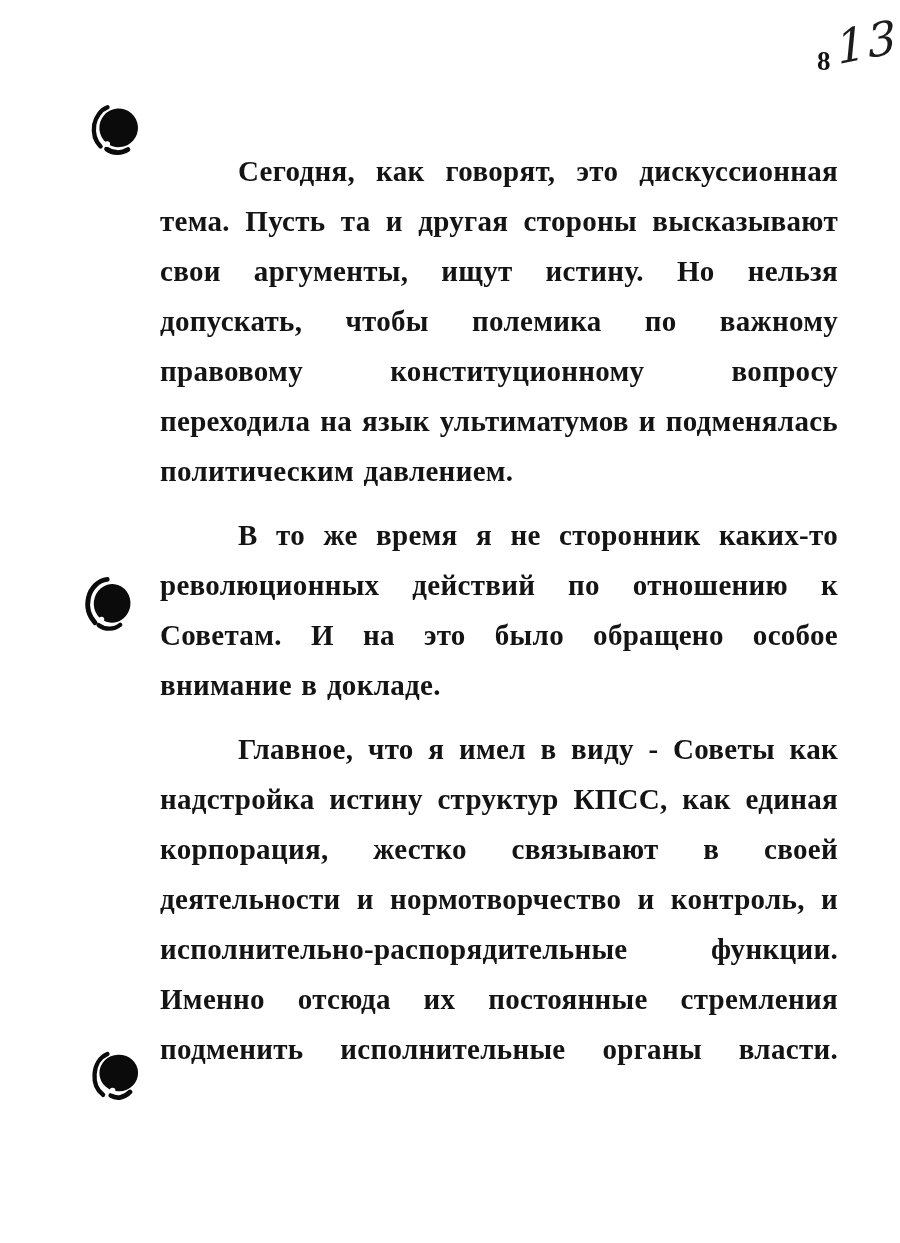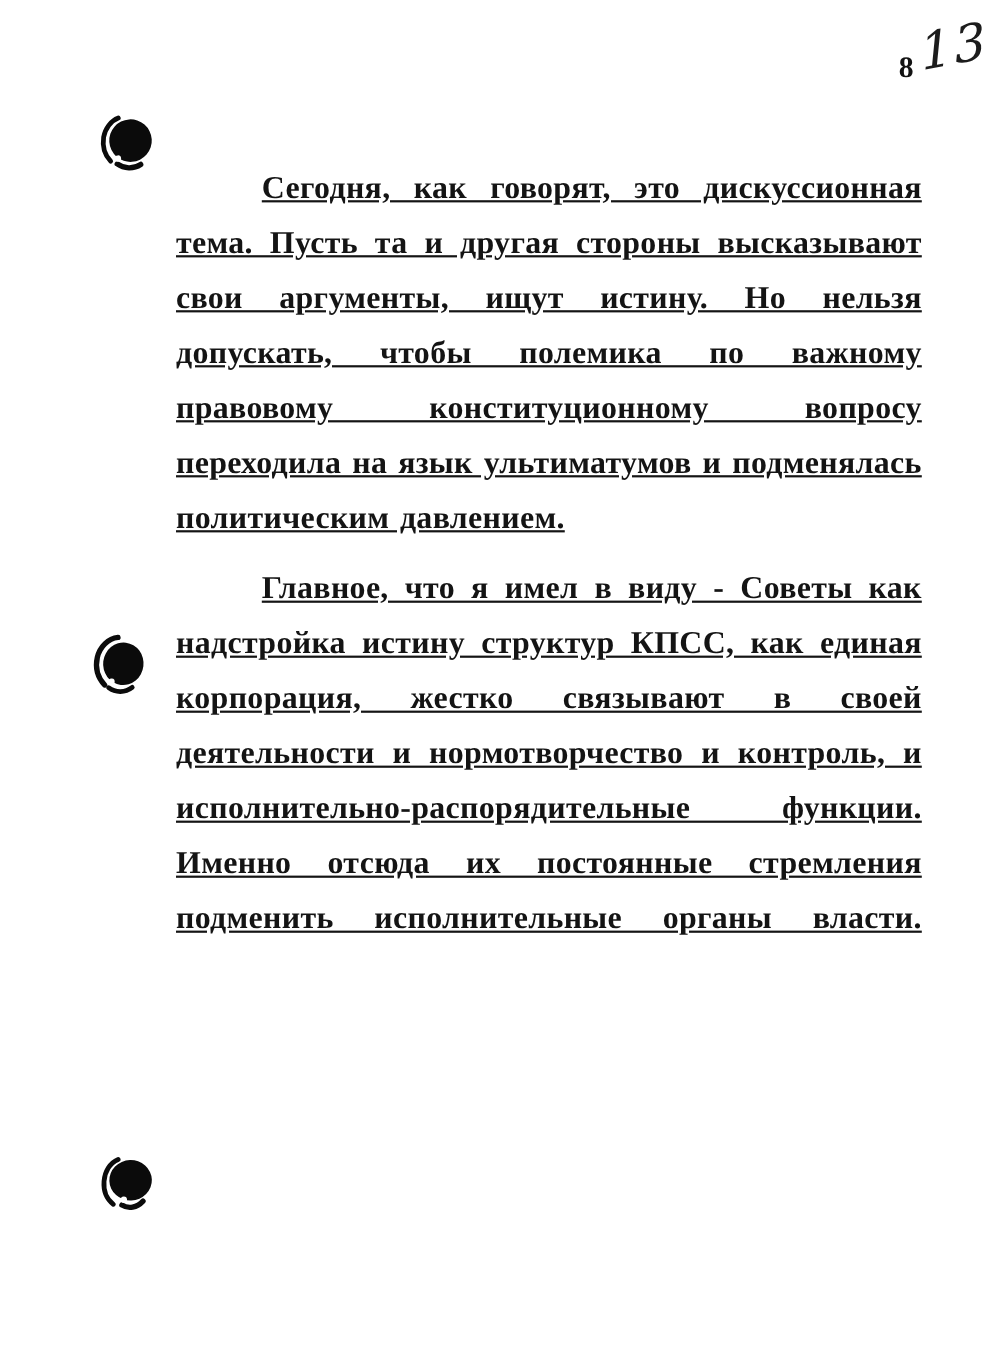--- a/index.html
+++ b/index.html
@@ -39,21 +39,20 @@
     font-weight: 700;
     color: #121212;
     line-height: 1;
   }
   
   .text-block {
     position: absolute;
     left: 160px;
     top: 146px;
     width: 678px;
-    text-decoration: underline;
   }
   .text-block p {
     margin: 0 0 14px 0;
     font-size: 29px;
     font-weight: 700;
     line-height: 50px;
     letter-spacing: 0.3px;
     word-spacing: 2px;
     text-align: justify;
     text-indent: 78px;
@@ -97,16 +96,17 @@
 
   <svg class="ink-blot blot-3" viewBox="0 0 60 64" aria-hidden="true">
     <ellipse cx="34" cy="28" rx="20" ry="19" fill="#0b0b0b"></ellipse>
     <path d="M23,8 C15,11 10,19 9,28 C8,37 11,45 17,50" fill="none" stroke="#0b0b0b" stroke-width="4.5" stroke-linecap="round"></path>
     <path d="M25,51 C31,55 39,54 45,48" fill="none" stroke="#0b0b0b" stroke-width="5" stroke-linecap="round"></path>
     <circle cx="27" cy="46" r="3" fill="#ffffff"></circle>
   </svg>
 
   <div class="text-block">
     <p>Сегодня, как говорят, это дискуссионная тема. Пусть та и другая стороны высказывают свои аргументы, ищут истину. Но нельзя допускать, чтобы полемика по важному правовому конституционному вопросу переходила на язык ультиматумов и подменялась политическим давлением.</p>
+    <p>В то же время я не сторонник каких-то революционных действий по отношению к Советам. И на это было обращено особое внимание в докладе.</p>
     <p class="justify-last">Главное, что я имел в виду - Советы как надстройка истину структур КПСС, как единая корпорация, жестко связывают в своей деятельности и нормотворчество и контроль, и исполнительно-распорядительные функции. Именно отсюда их постоянные стремления подменить исполнительные органы власти.</p>
   </div>
 
 </div>
 
 </body></html>

